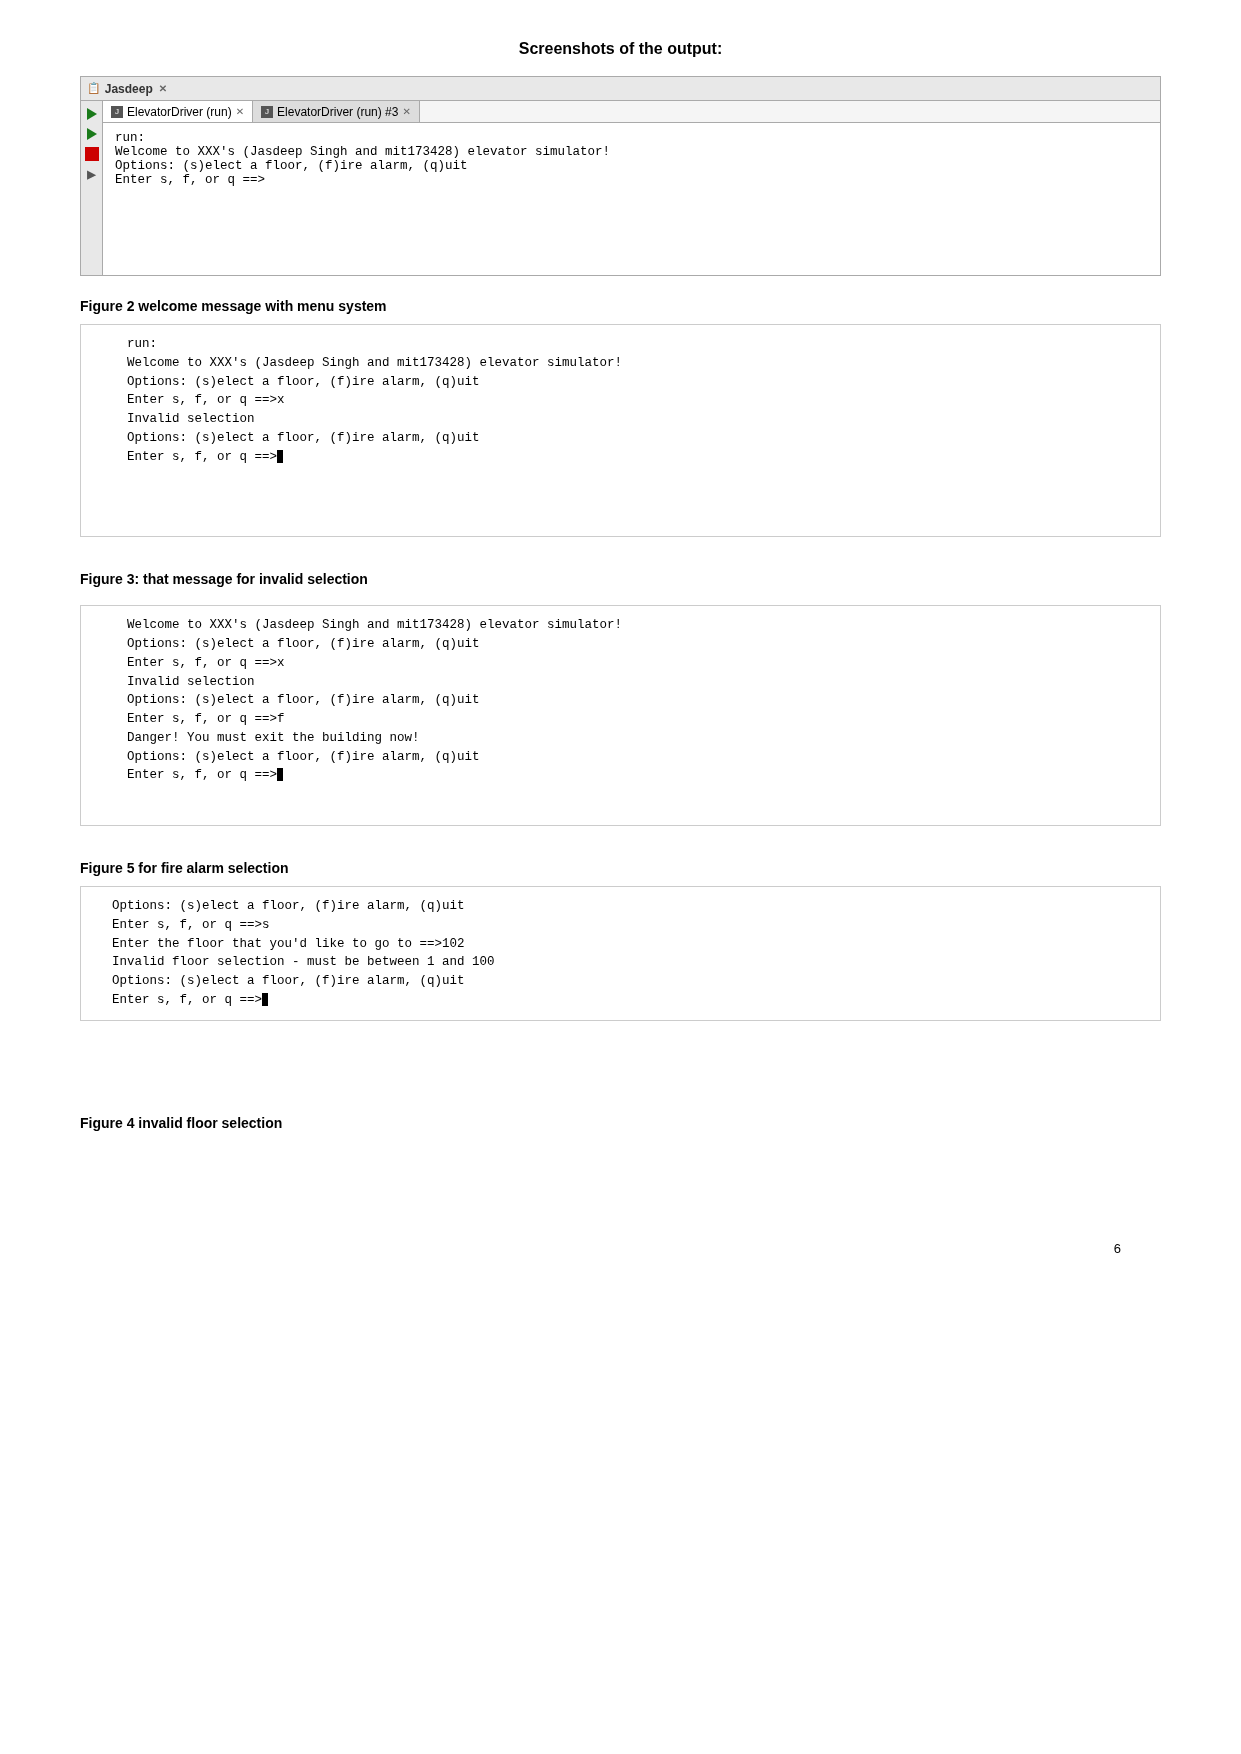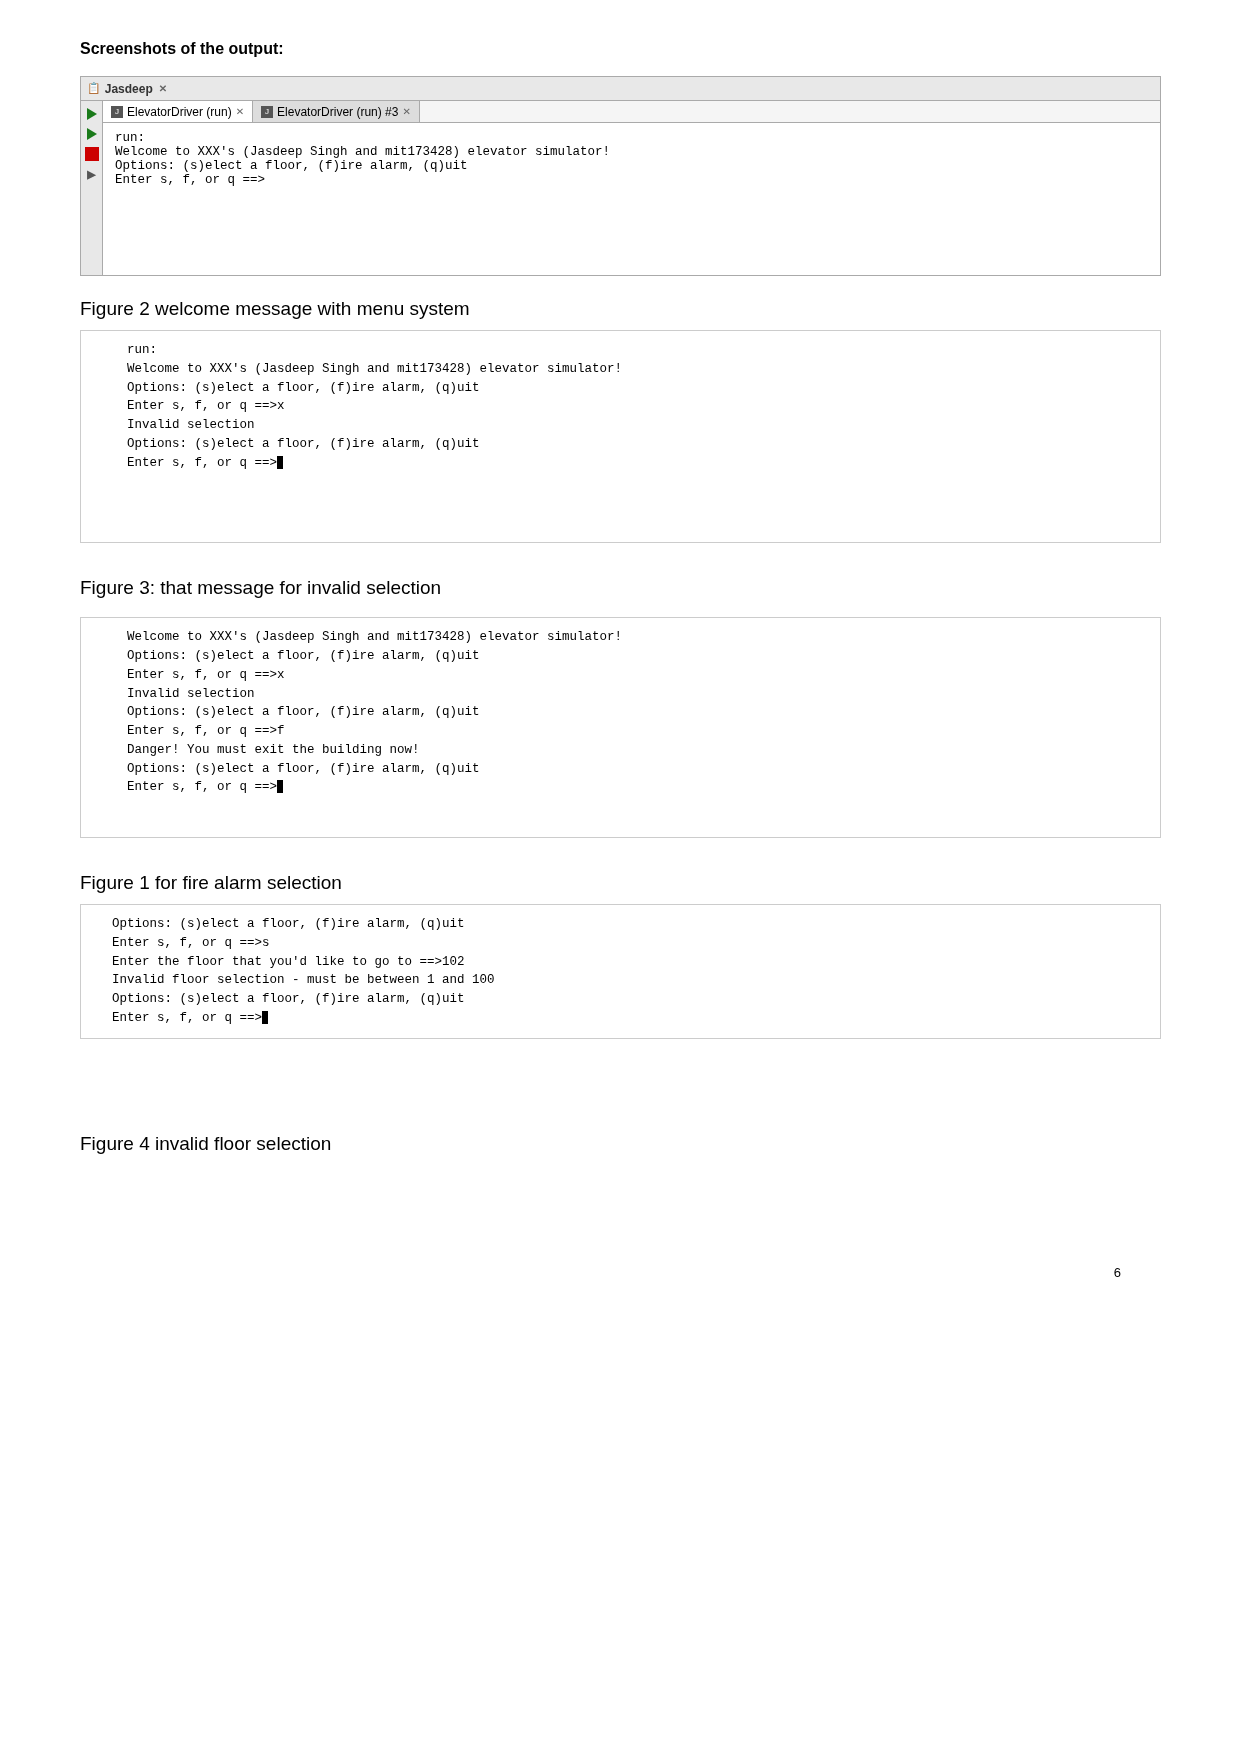--- a/index.html
+++ b/index.html
@@ -10,20 +10,21 @@
       color: #000;
       width: 1241px;
       min-height: 1754px;
       padding: 40px 80px 80px 80px;
     }
 
     .page-heading {
       font-size: 16px;
       font-weight: bold;
       margin-bottom: 18px;
+      text-align: center;
     }
 
     
     .ide-panel {
       border: 1px solid #aaa;
       margin-bottom: 22px;
       background: #fff;
     }
 
     .ide-panel-titlebar {
@@ -122,22 +123,22 @@
       color: #000;
       background: #fff;
       border: 1px solid #ccc;
       padding: 10px 16px;
       margin-bottom: 4px;
       line-height: 1.5;
       white-space: pre;
     }
 
     .figure-caption {
-      font-size: 19px;
-      font-weight: normal;
+      font-size: 14px;
+      font-weight: bold;
       margin-bottom: 10px;
       margin-top: 10px;
     }
 
     .section-gap {
       height: 20px;
     }
 
     .small-gap { height: 8px; }
 
@@ -256,21 +257,21 @@
     Invalid selection
     Options: (s)elect a floor, (f)ire alarm, (q)uit
     Enter s, f, or q ==&gt;f
     Danger! You must exit the building now!
     Options: (s)elect a floor, (f)ire alarm, (q)uit
     Enter s, f, or q ==&gt;<span class="cursor"></span>
 <div style="height:30px;"></div></div>
 
 <div class="section-gap"></div>
 
-<div class="figure-caption">Figure 1 for fire alarm selection</div>
+<div class="figure-caption">Figure 5 for fire alarm selection</div>
 
 <div class="code-block">  Options: (s)elect a floor, (f)ire alarm, (q)uit
   Enter s, f, or q ==&gt;s
   Enter the floor that you'd like to go to ==&gt;102
   Invalid floor selection - must be between 1 and 100
   Options: (s)elect a floor, (f)ire alarm, (q)uit
   Enter s, f, or q ==&gt;<span class="cursor"></span>
 </div>
 
 <div style="height: 80px;"></div>

